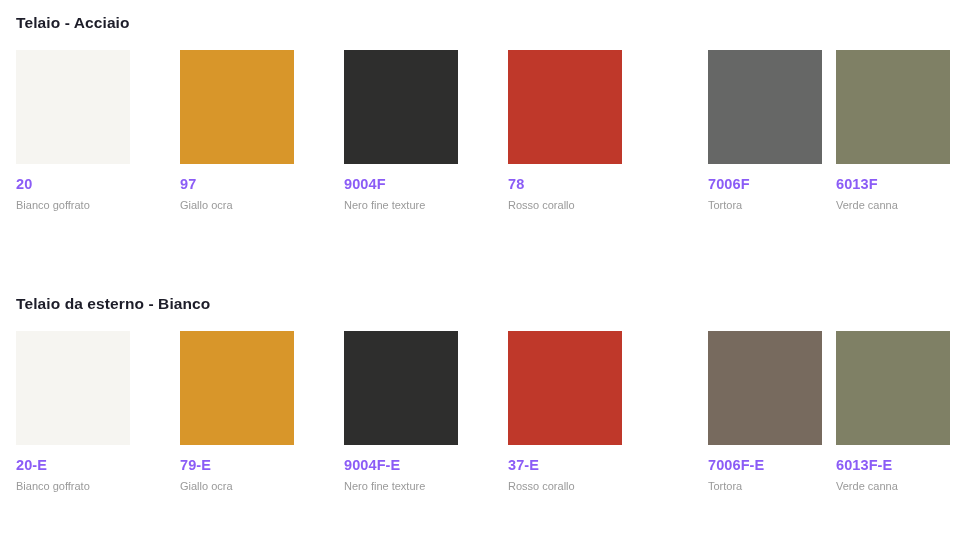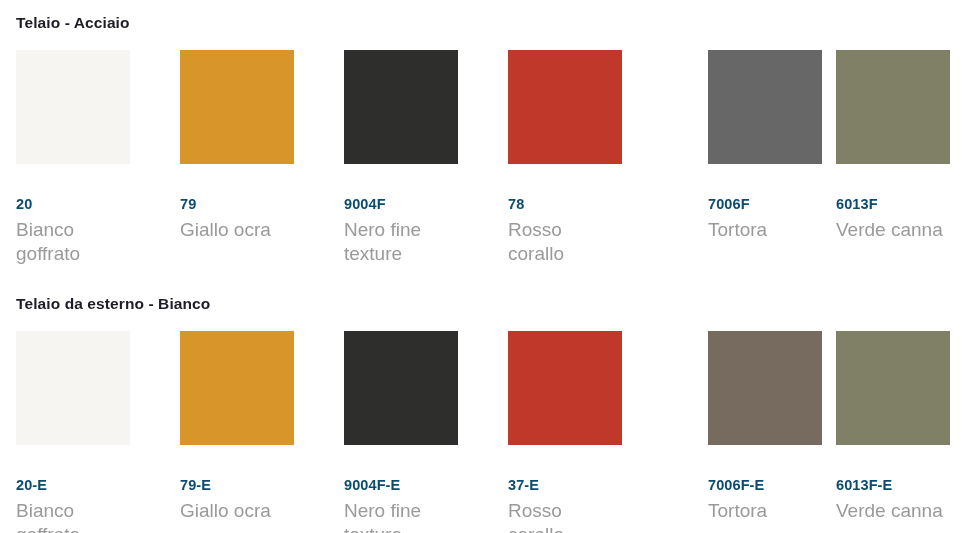--- a/index.html
+++ b/index.html
@@ -58,30 +58,30 @@
   .swatch-cell-3 { left: 508px; }
   .swatch-cell-4 { left: 672px; padding-left: 36px; }
   .swatch-cell-5 { left: 836px; }
 
   .swatch-chip {
     width: 114px;
     height: 114px;
     display: block;
   }
   .swatch-code {
-    margin-top: 32px;
+    margin-top: 12px;
     font-size: 14.5px;
     font-weight: bold;
-    color: #0c4a6e;
+    color: #8b5cf6;
     line-height: 1.15;
     letter-spacing: 0.1px;
   }
   .swatch-name {
     margin-top: 5px;
-    font-size: 19px;
+    font-size: 11px;
     font-weight: normal;
     color: #9a9a9a;
     line-height: 1.28;
     max-width: 112px;
     word-wrap: break-word;
   }
 </style>
 </head>
 <body>
 
@@ -92,21 +92,21 @@
     <div class="swatch-grid">
 
       <div class="swatch-cell swatch-cell-0">
         <span class="swatch-chip" style="background-color: rgb(246, 245, 241);"></span>
         <div class="swatch-code">20</div>
         <div class="swatch-name">Bianco goffrato</div>
       </div>
 
       <div class="swatch-cell swatch-cell-1">
         <span class="swatch-chip" style="background-color: rgb(216, 150, 42);"></span>
-        <div class="swatch-code">79</div>
+        <div class="swatch-code">97</div>
         <div class="swatch-name">Giallo ocra</div>
       </div>
 
       <div class="swatch-cell swatch-cell-2">
         <span class="swatch-chip" style="background-color: rgb(46, 46, 45);"></span>
         <div class="swatch-code">9004F</div>
         <div class="swatch-name">Nero fine texture</div>
       </div>
 
       <div class="swatch-cell swatch-cell-3">

